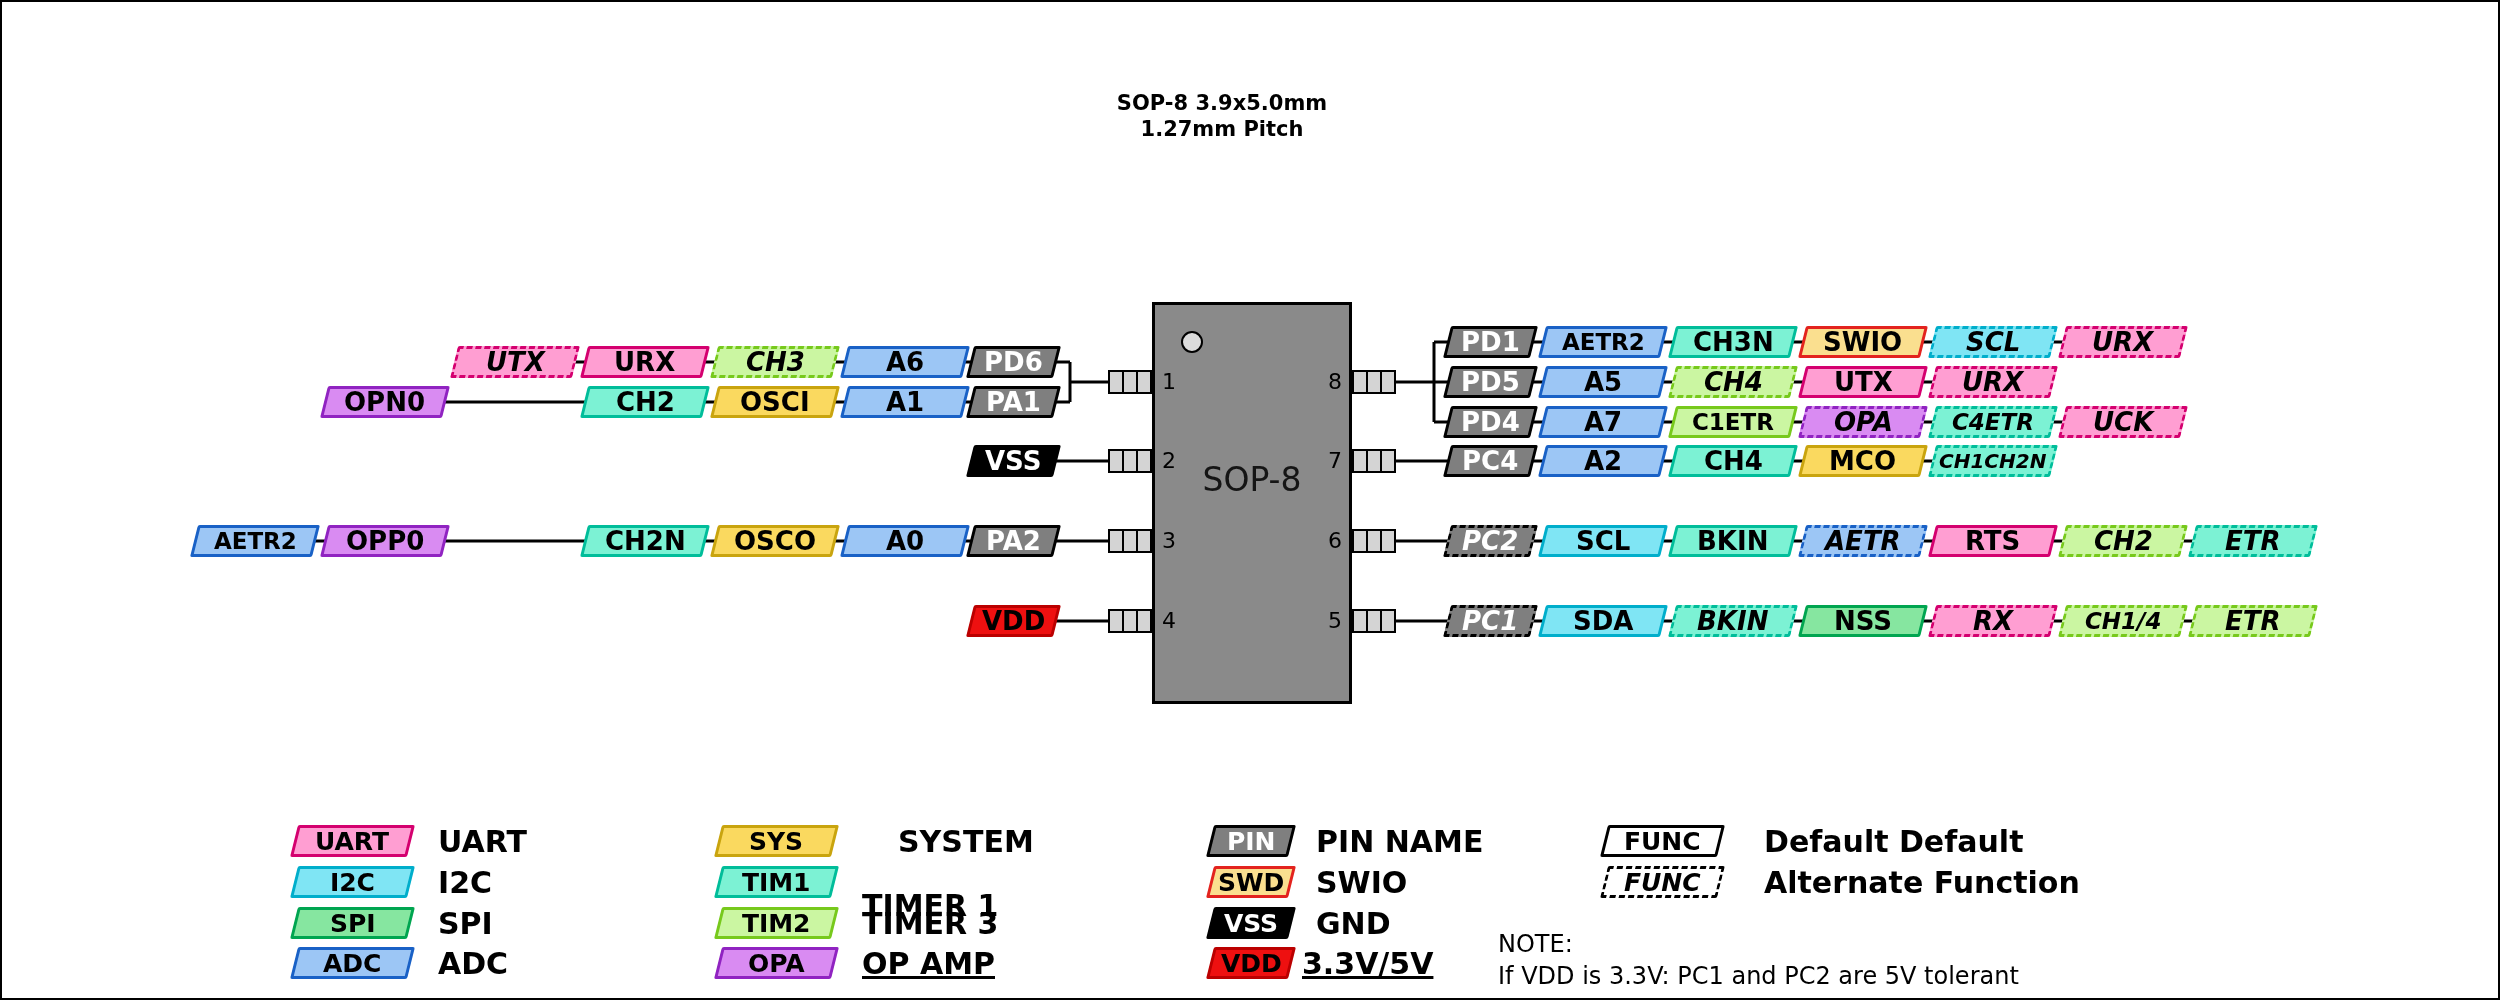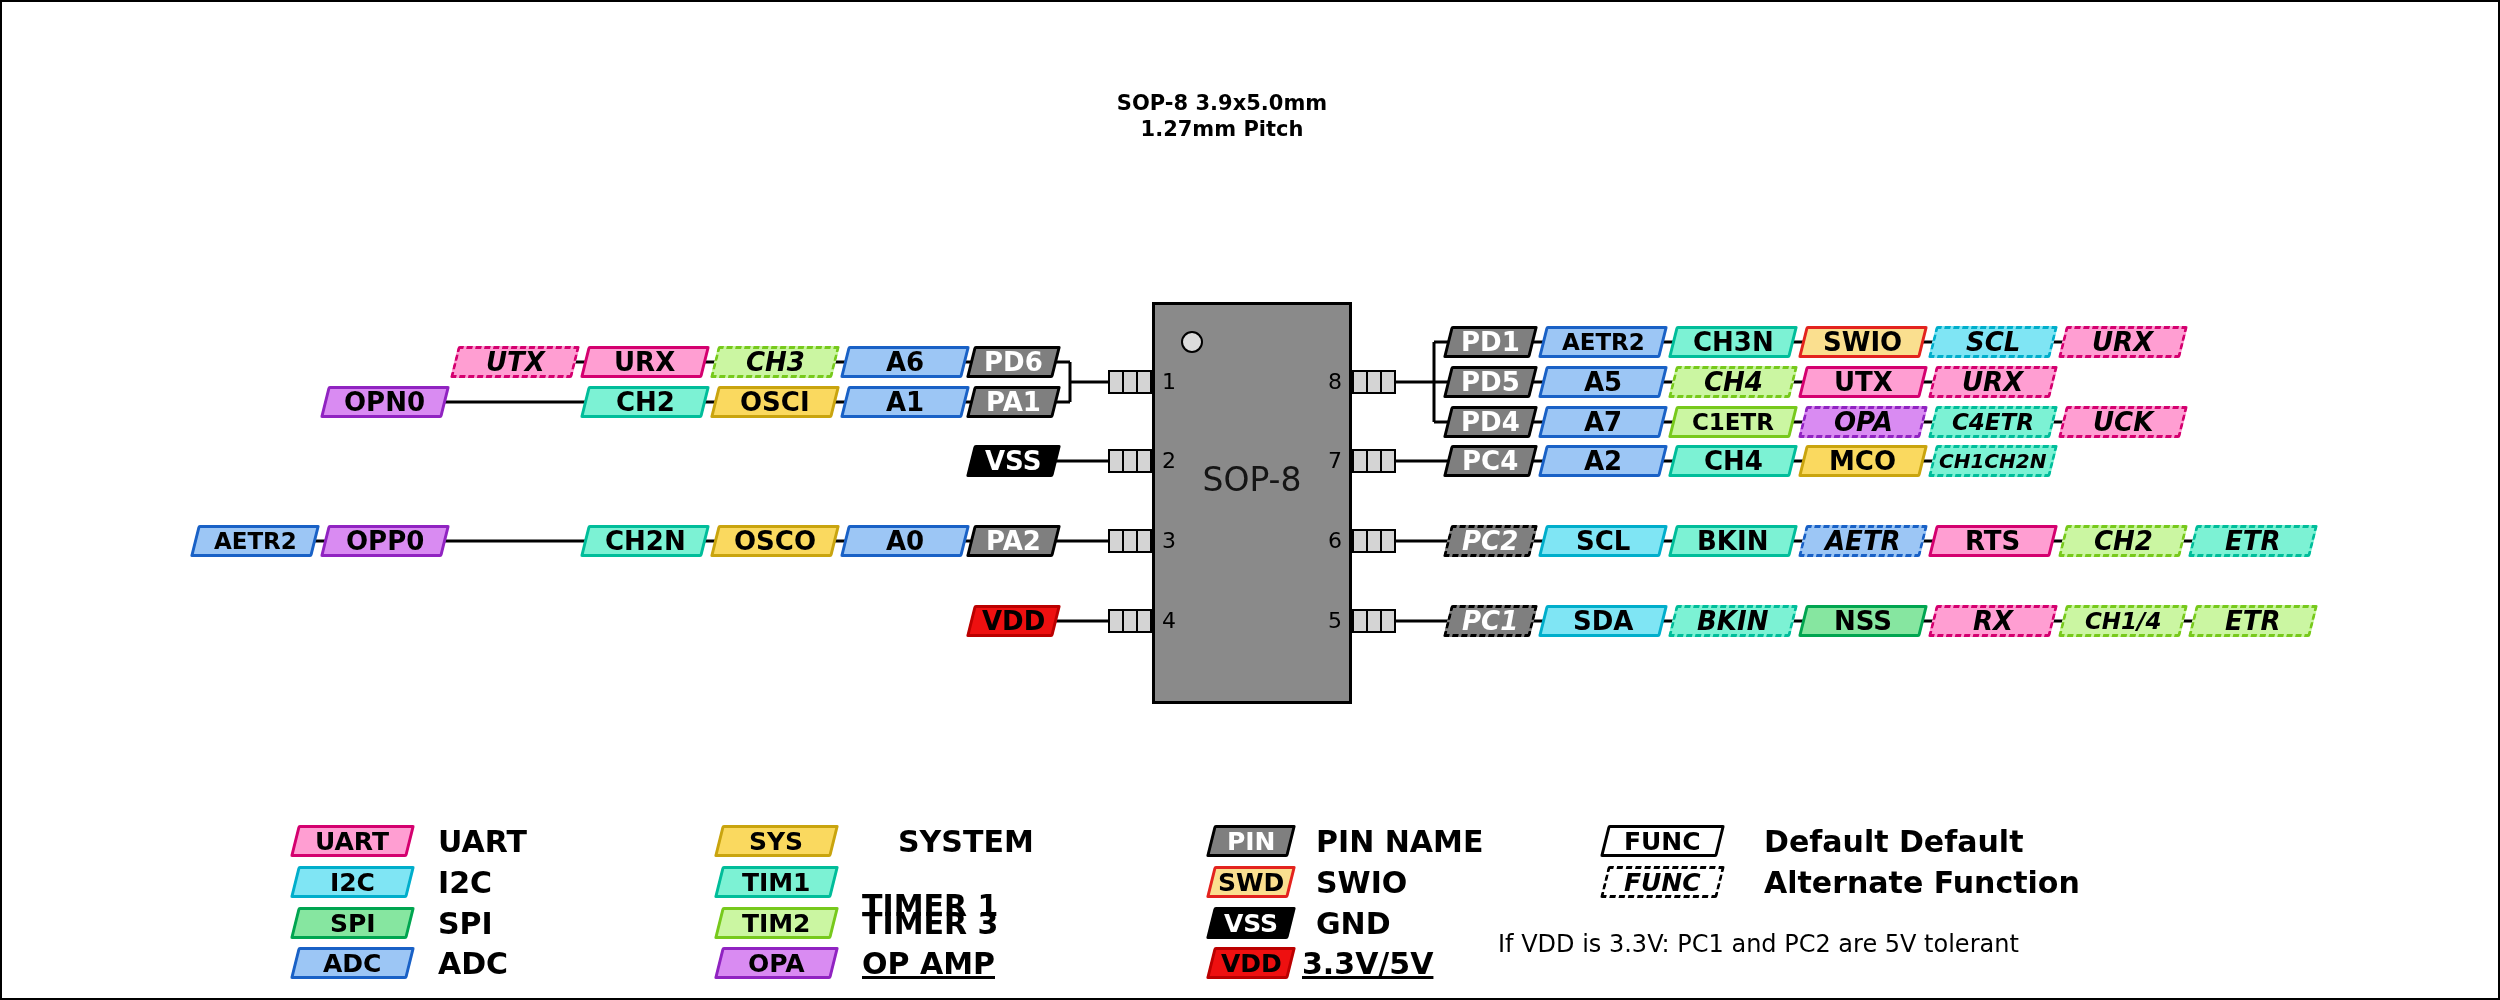--- a/index.html
+++ b/index.html
@@ -57,20 +57,21 @@
       <line x1="1068" y1="380" x2="1112" y2="380" stroke="#000000" stroke-width="3"></line>
       <line x1="1432" y1="340" x2="1432" y2="420" stroke="#000000" stroke-width="3"></line>
     </svg>
 
   <div id="chip" style="left:1150px;top:300px;width:200px;height:402px;">
     <span class="dot"></span>
     <span class="chiplabel">SOP-8</span>
   </div>
 
   <div id="note">
+    <div>NOTE:</div>
     <div>If VDD is 3.3V: PC1 and PC2 are 5V tolerant</div>
   </div>
 <div class="pbox" style="left: 968px; top: 344px; width: 87px; background: rgb(127, 127, 127); border-color: rgb(0, 0, 0);">
       <span style="color: rgb(255, 255, 255); font-size: 26px;">PD6</span>
     </div>
     <div class="pbox alt" style="left: 452px; top: 344px; width: 122px; background: rgb(255, 158, 210); border-color: rgb(212, 0, 111);">
       <span style="color: rgb(0, 0, 0); font-size: 26px;">UTX</span>
     </div>
     <div class="pbox" style="left: 582px; top: 344px; width: 122px; background: rgb(255, 158, 210); border-color: rgb(212, 0, 111);">
       <span style="color: rgb(0, 0, 0); font-size: 26px;">URX</span>

